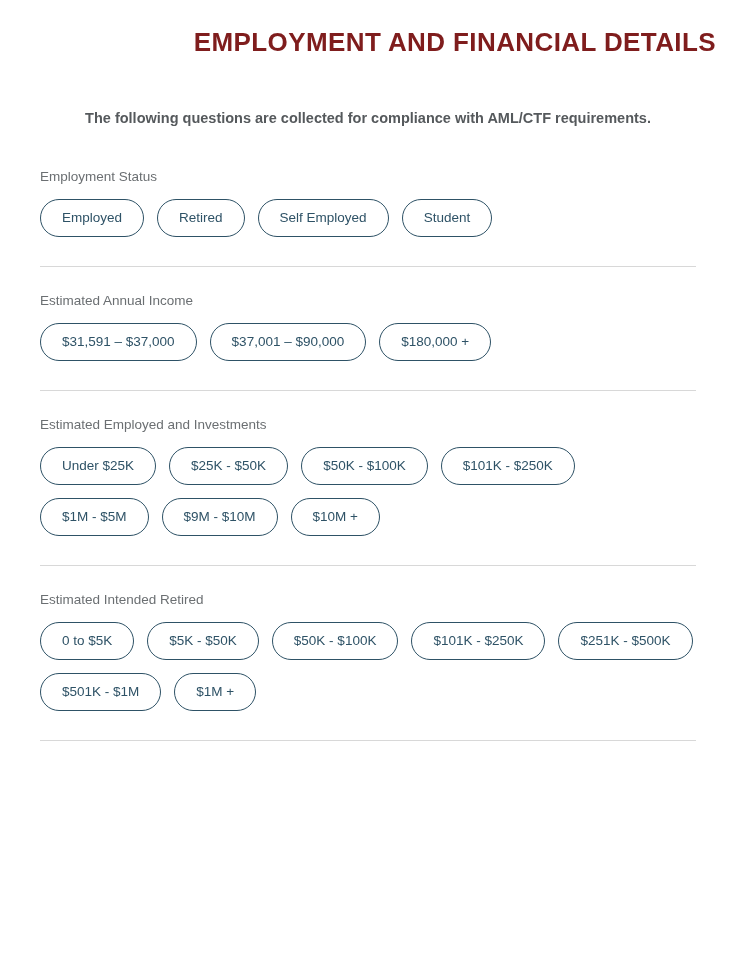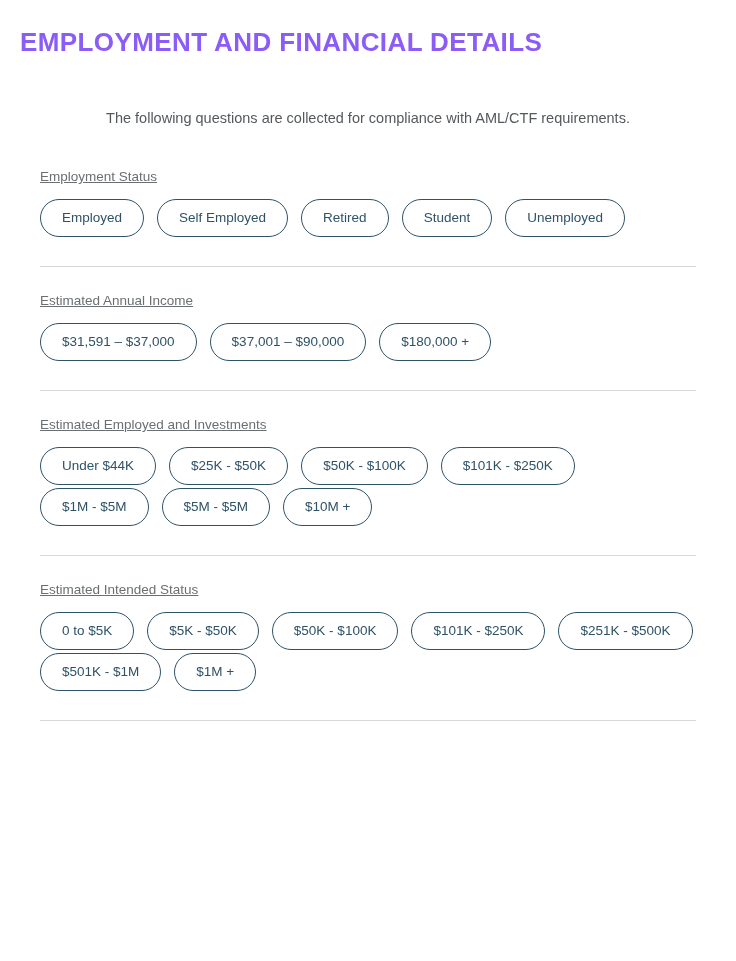--- a/index.html
+++ b/index.html
@@ -15,54 +15,53 @@
     color: #4a4a4a;
     overflow: hidden;
   }
   .page {
     width: 736px;
     height: 961px;
     padding: 0;
     position: relative;
   }
   .page-title {
-    text-align: left;
+    text-align: right;
     font-size: 26px;
     font-weight: bold;
     letter-spacing: 0.4px;
-    color: #8b5cf6;
+    color: #7f1d1d;
     margin: 27px 0 0 0;
     padding: 0 20px;
     line-height: 1.2;
   }
   .page-subtitle {
     text-align: center;
     font-size: 14.5px;
     color: #55595c;
     margin: 52px 0 0 0;
     padding: 0 36px;
-    font-weight: normal;
+    font-weight: bold;
   }
   .sections {
     margin-top: 43px;
   }
   .section {
     padding: 0 40px;
   }
   .section-label {
     font-size: 13.5px;
     color: #6b6f72;
     margin: 0 0 15px 0;
     font-weight: normal;
-    text-decoration: underline;
   }
   .options {
     display: flex;
     flex-wrap: wrap;
-    gap: 3px 13px;
+    gap: 13px 13px;
   }
   .option {
     border: 1.3px solid #2e5266;
     border-radius: 22px;
     background: #ffffff;
     color: #2e5266;
     font-size: 13.5px;
     font-family: "Liberation Sans", sans-serif;
     padding: 0 21px;
     height: 38px;
@@ -85,57 +84,56 @@
 
   <h1 class="page-title">EMPLOYMENT AND FINANCIAL DETAILS</h1>
   <p class="page-subtitle">The following questions are collected for compliance with AML/CTF requirements.</p>
 
   <div class="sections">
 
     <div class="section">
       <div class="section-label">Employment Status</div>
       <div class="options">
         <button class="option">Employed</button>
+        <button class="option">Retired</button>
         <button class="option">Self Employed</button>
-        <button class="option">Retired</button>
         <button class="option">Student</button>
-        <button class="option">Unemployed</button>
       </div>
     </div>
     <div class="divider"></div>
     <div class="sec-gap"></div>
 
     <div class="section">
       <div class="section-label">Estimated Annual Income</div>
       <div class="options">
         <button class="option">$31,591 – $37,000</button>
         <button class="option">$37,001 – $90,000</button>
         <button class="option">$180,000 +</button>
       </div>
     </div>
     <div class="divider"></div>
     <div class="sec-gap"></div>
 
     <div class="section">
       <div class="section-label">Estimated Employed and Investments</div>
       <div class="options">
-        <button class="option">Under $44K</button>
+        <button class="option">Under $25K</button>
         <button class="option">$25K - $50K</button>
         <button class="option">$50K - $100K</button>
         <button class="option">$101K - $250K</button>
         <button class="option">$1M - $5M</button>
-        <button class="option">$5M - $5M</button>
+        <button class="option">$9M - $10M</button>
         <button class="option">$10M +</button>
       </div>
     </div>
     <div class="divider"></div>
     <div class="sec-gap"></div>
 
     <div class="section">
-      <div class="section-label">Estimated Intended Status</div>
+      <div class="section-label">Estimated Intended Retired</div>
       <div class="options">
         <button class="option">0 to $5K</button>
         <button class="option">$5K - $50K</button>
         <button class="option">$50K - $100K</button>
         <button class="option">$101K - $250K</button>
         <button class="option">$251K - $500K</button>
         <button class="option">$501K - $1M</button>
         <button class="option">$1M +</button>
       </div>
     </div>

